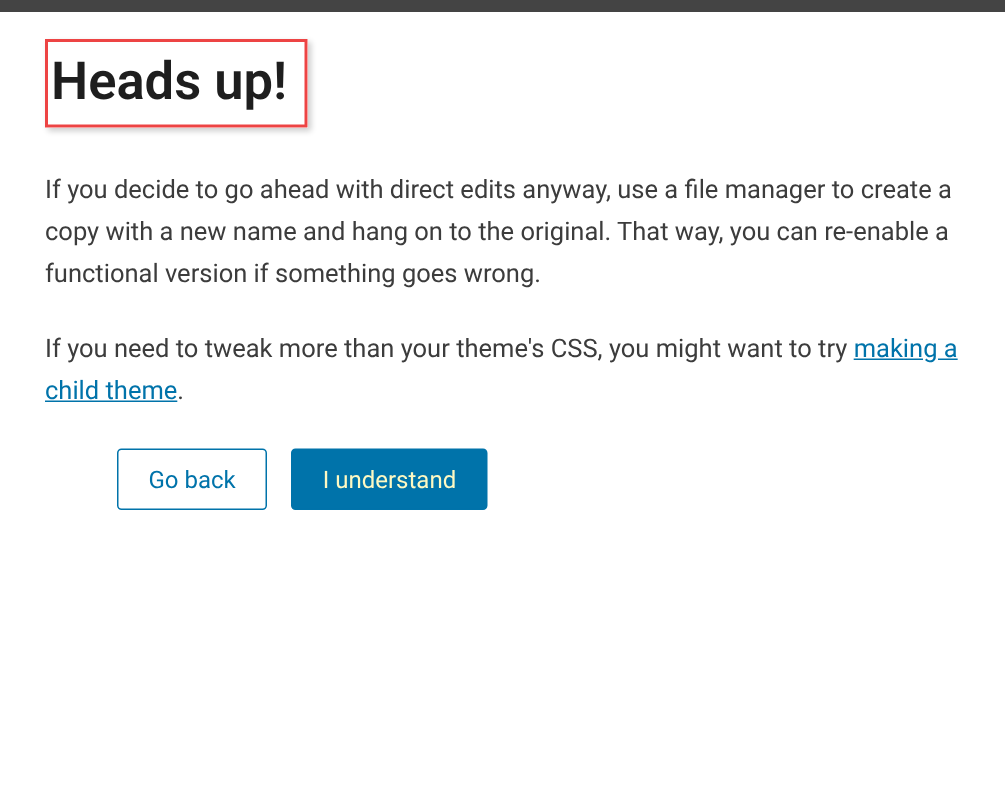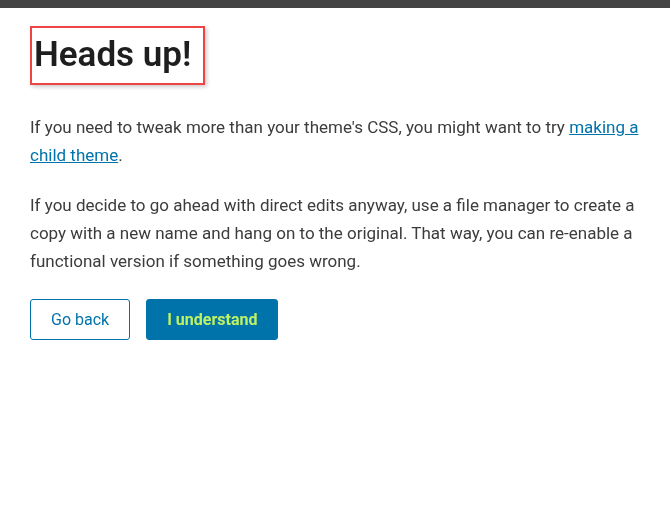--- a/index.html
+++ b/index.html
@@ -56,57 +56,57 @@
       pointer-events: none;
     }
     a.link {
       color: #0073aa;
       text-decoration: underline;
     }
     .button-row {
       display: flex;
       gap: 16px;
       margin-top: 24px;
+      margin-left: 48px;
     }
     .btn {
       font-size: 16px;
       padding: 10px 20px;
       border-radius: 3px;
       cursor: pointer;
       font-family: inherit;
       line-height: 1.2;
     }
     .btn-secondary {
       background: #ffffff;
       color: #0073aa;
       border: 1px solid #0073aa;
     }
     .btn-primary {
       background: #0073aa;
-      color: #bef264;
+      color: #fef9c3;
       border: 1px solid #0073aa;
-      font-weight: bold;
     }
   </style>
 </head>
 <body>
 
 <div class="top-bar"></div>
 
 <div class="content">
 
   <div class="heading-wrap">
     <h1>Heads up!</h1>
   </div>
 
 
+  <p class="para">If you decide to go ahead with direct edits anyway, use a file manager to create a copy with a new name and hang on to the original. That way, you can re-enable a functional version if something goes wrong.</p>
+
   <p class="para">
     <span>If you need to tweak more than your theme's CSS, you might want to try </span><a href="#" class="link">making a child theme</a><span>.</span>
   </p>
-
-  <p class="para">If you decide to go ahead with direct edits anyway, use a file manager to create a copy with a new name and hang on to the original. That way, you can re-enable a functional version if something goes wrong.</p>
 
   <div class="button-row">
     <button class="btn btn-secondary">Go back</button>
     <button class="btn btn-primary">I understand</button>
   </div>
 
 </div>
 
 </body></html>

